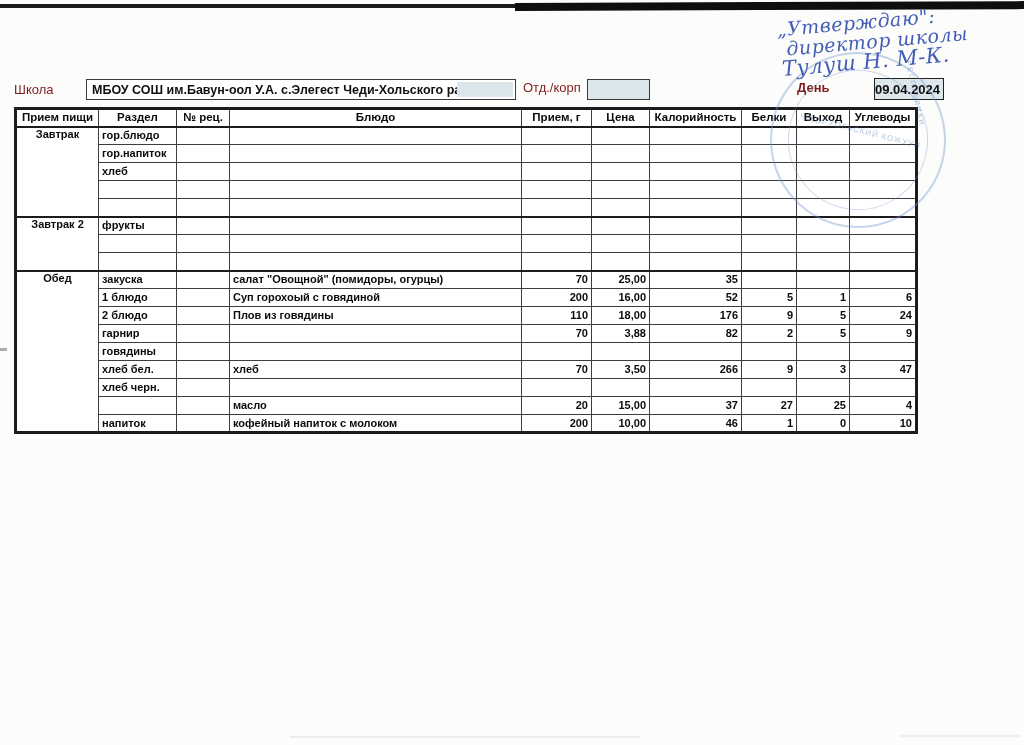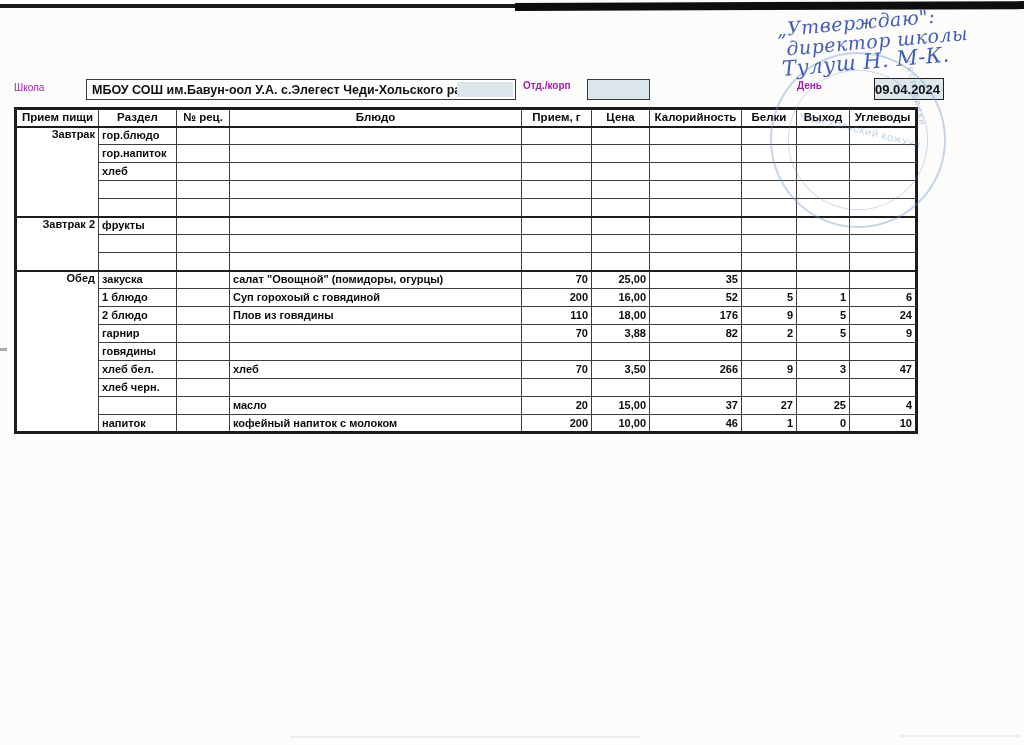--- a/index.html
+++ b/index.html
@@ -47,23 +47,23 @@
     font-size:8px; color:rgba(92,130,190,.45); letter-spacing:1px; line-height:9px;
   }
   .stamp-rim-text{
     position:absolute; left:912px; top:60px; width:120px;
     transform:rotate(78deg); transform-origin:0 0;
     font-size:7px; color:rgba(92,130,190,.5); letter-spacing:2px; z-index:5;
     pointer-events:none;
   }
 
   
-  .form-label{position:absolute; font-size:10px; color:#a21caf;}
+  .form-label{position:absolute; font-size:13px; color:#7f1d1d;}
   .lbl-school{left:14px; top:82px;}
-  .lbl-dept{left:523px; top:80px; font-weight:700;}
+  .lbl-dept{left:523px; top:80px; font-weight:400;}
   .lbl-day{left:797px; top:80px; font-weight:700;}
   .school-box{
     position:absolute; left:86px; top:79px; width:430px; height:21px;
     background:#fff; border:1.5px solid #3a3a3a; box-sizing:border-box;
     font-size:12.5px; font-weight:700; color:#101010;
     display:flex; align-items:center; padding-left:5px;
   }
   .school-box .fill{
     position:absolute; right:2px; top:2px; bottom:2px; width:56px;
     background:var(--shade);
@@ -87,21 +87,21 @@
   }
   table.menu td, table.menu th{
     border:1px solid #3d3d3d; box-sizing:border-box;
     font-size:11px; font-weight:700; color:#0b0b0b;
     height:18px; line-height:13px; padding:0 3px; background:#fff;
     overflow:hidden; white-space:nowrap;
   }
   table.menu th{font-size:11.5px; text-align:center; border-bottom:2px solid var(--border);}
   table.menu{border:3px solid var(--border);}
   tr.section-start td{border-top:2.5px solid var(--border);}
-  td.meal{vertical-align:top; text-align:right; background:#fff;}
+  td.meal{vertical-align:top; text-align:center; background:#fff;}
   td.txt{text-align:left;margin-top:39px;}
   td.num{text-align:right;}
   td.shaded{background:var(--shade);}
 </style>
 </head>
 <body>
 
 <div class="page">
 
   <div class="scan-bar1"></div>

